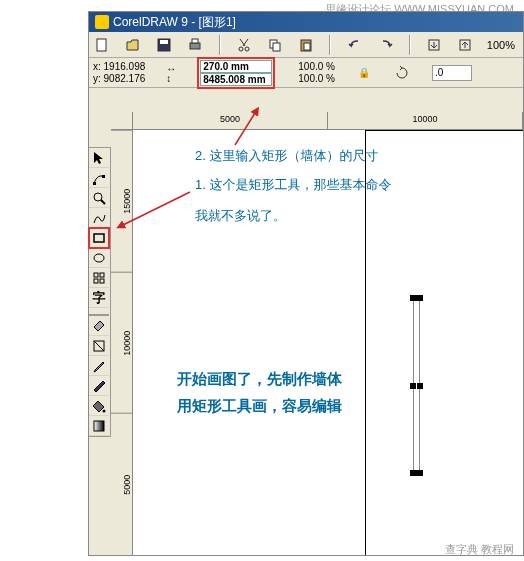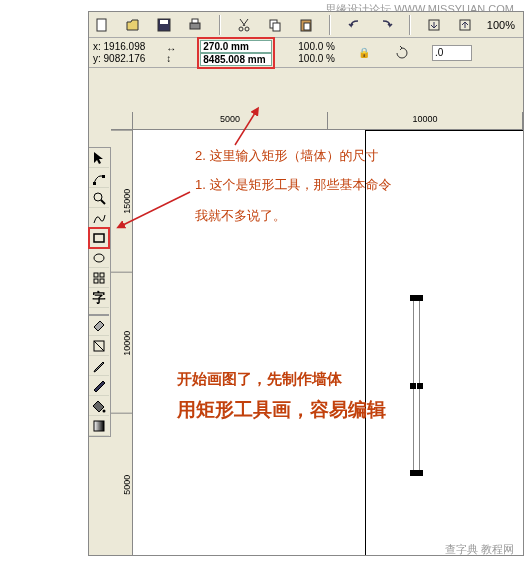--- a/index.html
+++ b/index.html
@@ -29,35 +29,39 @@
 .ruler-h .tick { position: relative; flex: 1; border-right: 1px solid #888; text-align: center; padding-top: 2px; }
 .ruler-v { position: absolute; top: 18px; left: 0; width: 22px; bottom: 0; background: #ece9d8; border-right: 1px solid #888; font-size: 9px; display: flex; flex-direction: column; }
 .ruler-v .tick { position: relative; flex: 1; border-bottom: 1px solid #888; writing-mode: vertical-lr; transform: rotate(180deg); text-align: center; padding-right: 2px; }
 .ruler-corner { position: absolute; top: 0; left: 0; width: 22px; height: 18px; background: #ece9d8; border-right: 1px solid #888; border-bottom: 1px solid #888; }
 
 .canvas-area { position: absolute; left: 22px; top: 18px; right: 0; bottom: 0; background: #fff; overflow: hidden; }
 .wall-rect { position: absolute; left: 232px; top: 0; width: 200px; height: 500px; border: 1px solid #000; background: #fff; }
 .inner-rect { position: absolute; left: 280px; top: 168px; width: 7px; height: 175px; border: 1px solid #888; background: #fff; }
 .handle { position: absolute; width: 6px; height: 6px; background: #000; }
 
-.annotation { position: absolute; color: #c2410c; font-size: 13px; text-align: center; }
+.annotation { position: absolute; color: #0369a1; font-size: 13px; text-align: center; }
 
 .watermark-top { position: absolute; top: 2px; right: 10px; font-size: 11px; color: #999; }
 .watermark-bottom { position: absolute; bottom: 4px; right: 10px; font-size: 11px; color: #999; }
 .zoom-text { font-size: 11px; margin-left: auto; margin-right: 4px; }
 
 svg.arrow-svg { position: absolute; overflow: visible; pointer-events: none; }
 </style>
 </head>
 <body>
 
 <div class="watermark-top">思缘设计论坛  WWW.MISSYUAN.COM</div>
 
 <div class="app-window">
 
+  <div class="titlebar">
+    <div class="titlebar-icon"></div>
+    <span><span>CorelDRAW 9</span> - <span>[图形1]</span></span>
+  </div>
 
 
   <div class="toolbar">
     <div class="tool-btn">
         <svg width="14" height="14">
           <rect x="2" y="1" width="9" height="12" fill="#fff" stroke="#333"></rect>
         </svg>
       </div>
     <div class="tool-btn">
         <svg width="14" height="14">
@@ -254,21 +258,21 @@
         </svg>
       </div>
   </div>
 
 </div>
 
 <div class="annotation" style="left:195px; top:147px">2. 这里输入矩形（墙体）的尺寸</div>
 <div class="annotation" style="left:195px; top:176px">1. 这个是矩形工具，那些基本命令</div>
 <div class="annotation" style="left:195px; top:207px">我就不多说了。</div>
 <div class="annotation" style="left:177px; top:370px; font-weight:bold; font-size:15px">开始画图了，先制作墙体</div>
-<div class="annotation" style="left:177px; top:397px; font-weight:bold; font-size:19px">用矩形工具画，容易编辑</div>
+<div class="annotation" style="left:177px; top:397px; font-weight:bold; font-size:15px">用矩形工具画，容易编辑</div>
 
 <svg class="arrow-svg" style="left:0;top:0" width="524" height="561">
   <defs>
       <marker id="ah" markerWidth="8" markerHeight="8" refX="1" refY="3" orient="auto">
         <path d="M0 0 L6 3 L0 6 Z" fill="#c22"></path>
       </marker>
     </defs>
   <line x1="235" y1="145" x2="255" y2="113" stroke="#c22" stroke-width="1.5" marker-end="url(#ah)"></line>
   <line x1="190" y1="192" x2="123" y2="225" stroke="#c22" stroke-width="1.5" marker-end="url(#ah)"></line>
 </svg>

